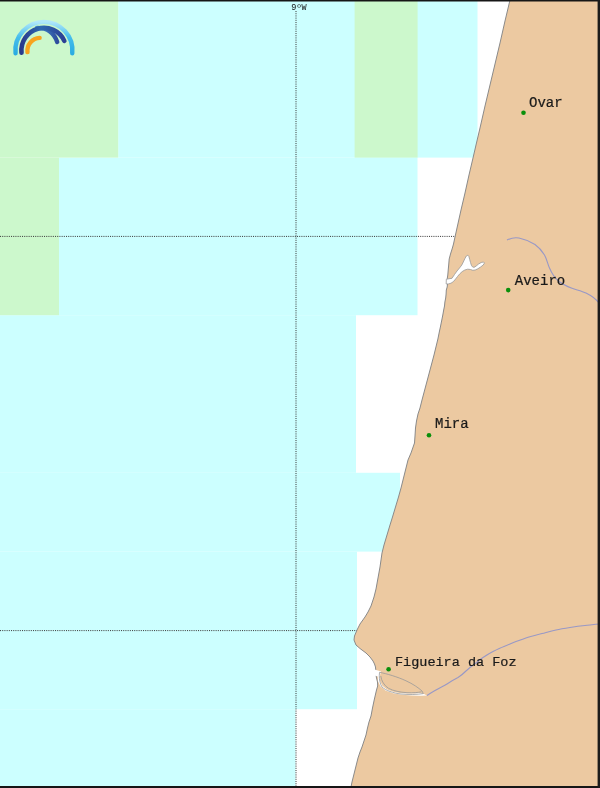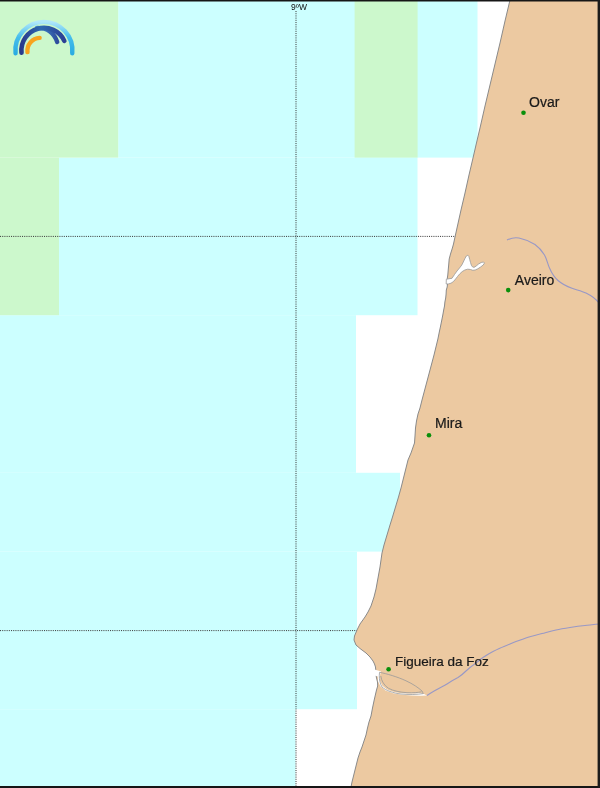--- a/index.html
+++ b/index.html
@@ -1,17 +1,17 @@
 <!DOCTYPE html>
 <html><head>
 <meta charset="utf-8">
 <style>
   html,body{margin:0;padding:0;background:#ffffff;}
   #map{position:relative;width:600px;height:788px;overflow:hidden;
-       font-family:Liberation Sans, sans-serif;}
+       font-family:Liberation Mono, monospace;}
 </style>
 </head>
 <body>
 
 <div id="map">
 <svg width="600" height="788" viewBox="0 0 600 788">
   <defs>
     <linearGradient id="gOuter" x1="0" y1="0" x2="0" y2="1">
       <stop offset="0" stop-color="#b1e7fa"></stop>
       <stop offset="0.5" stop-color="#45bdeb"></stop>

